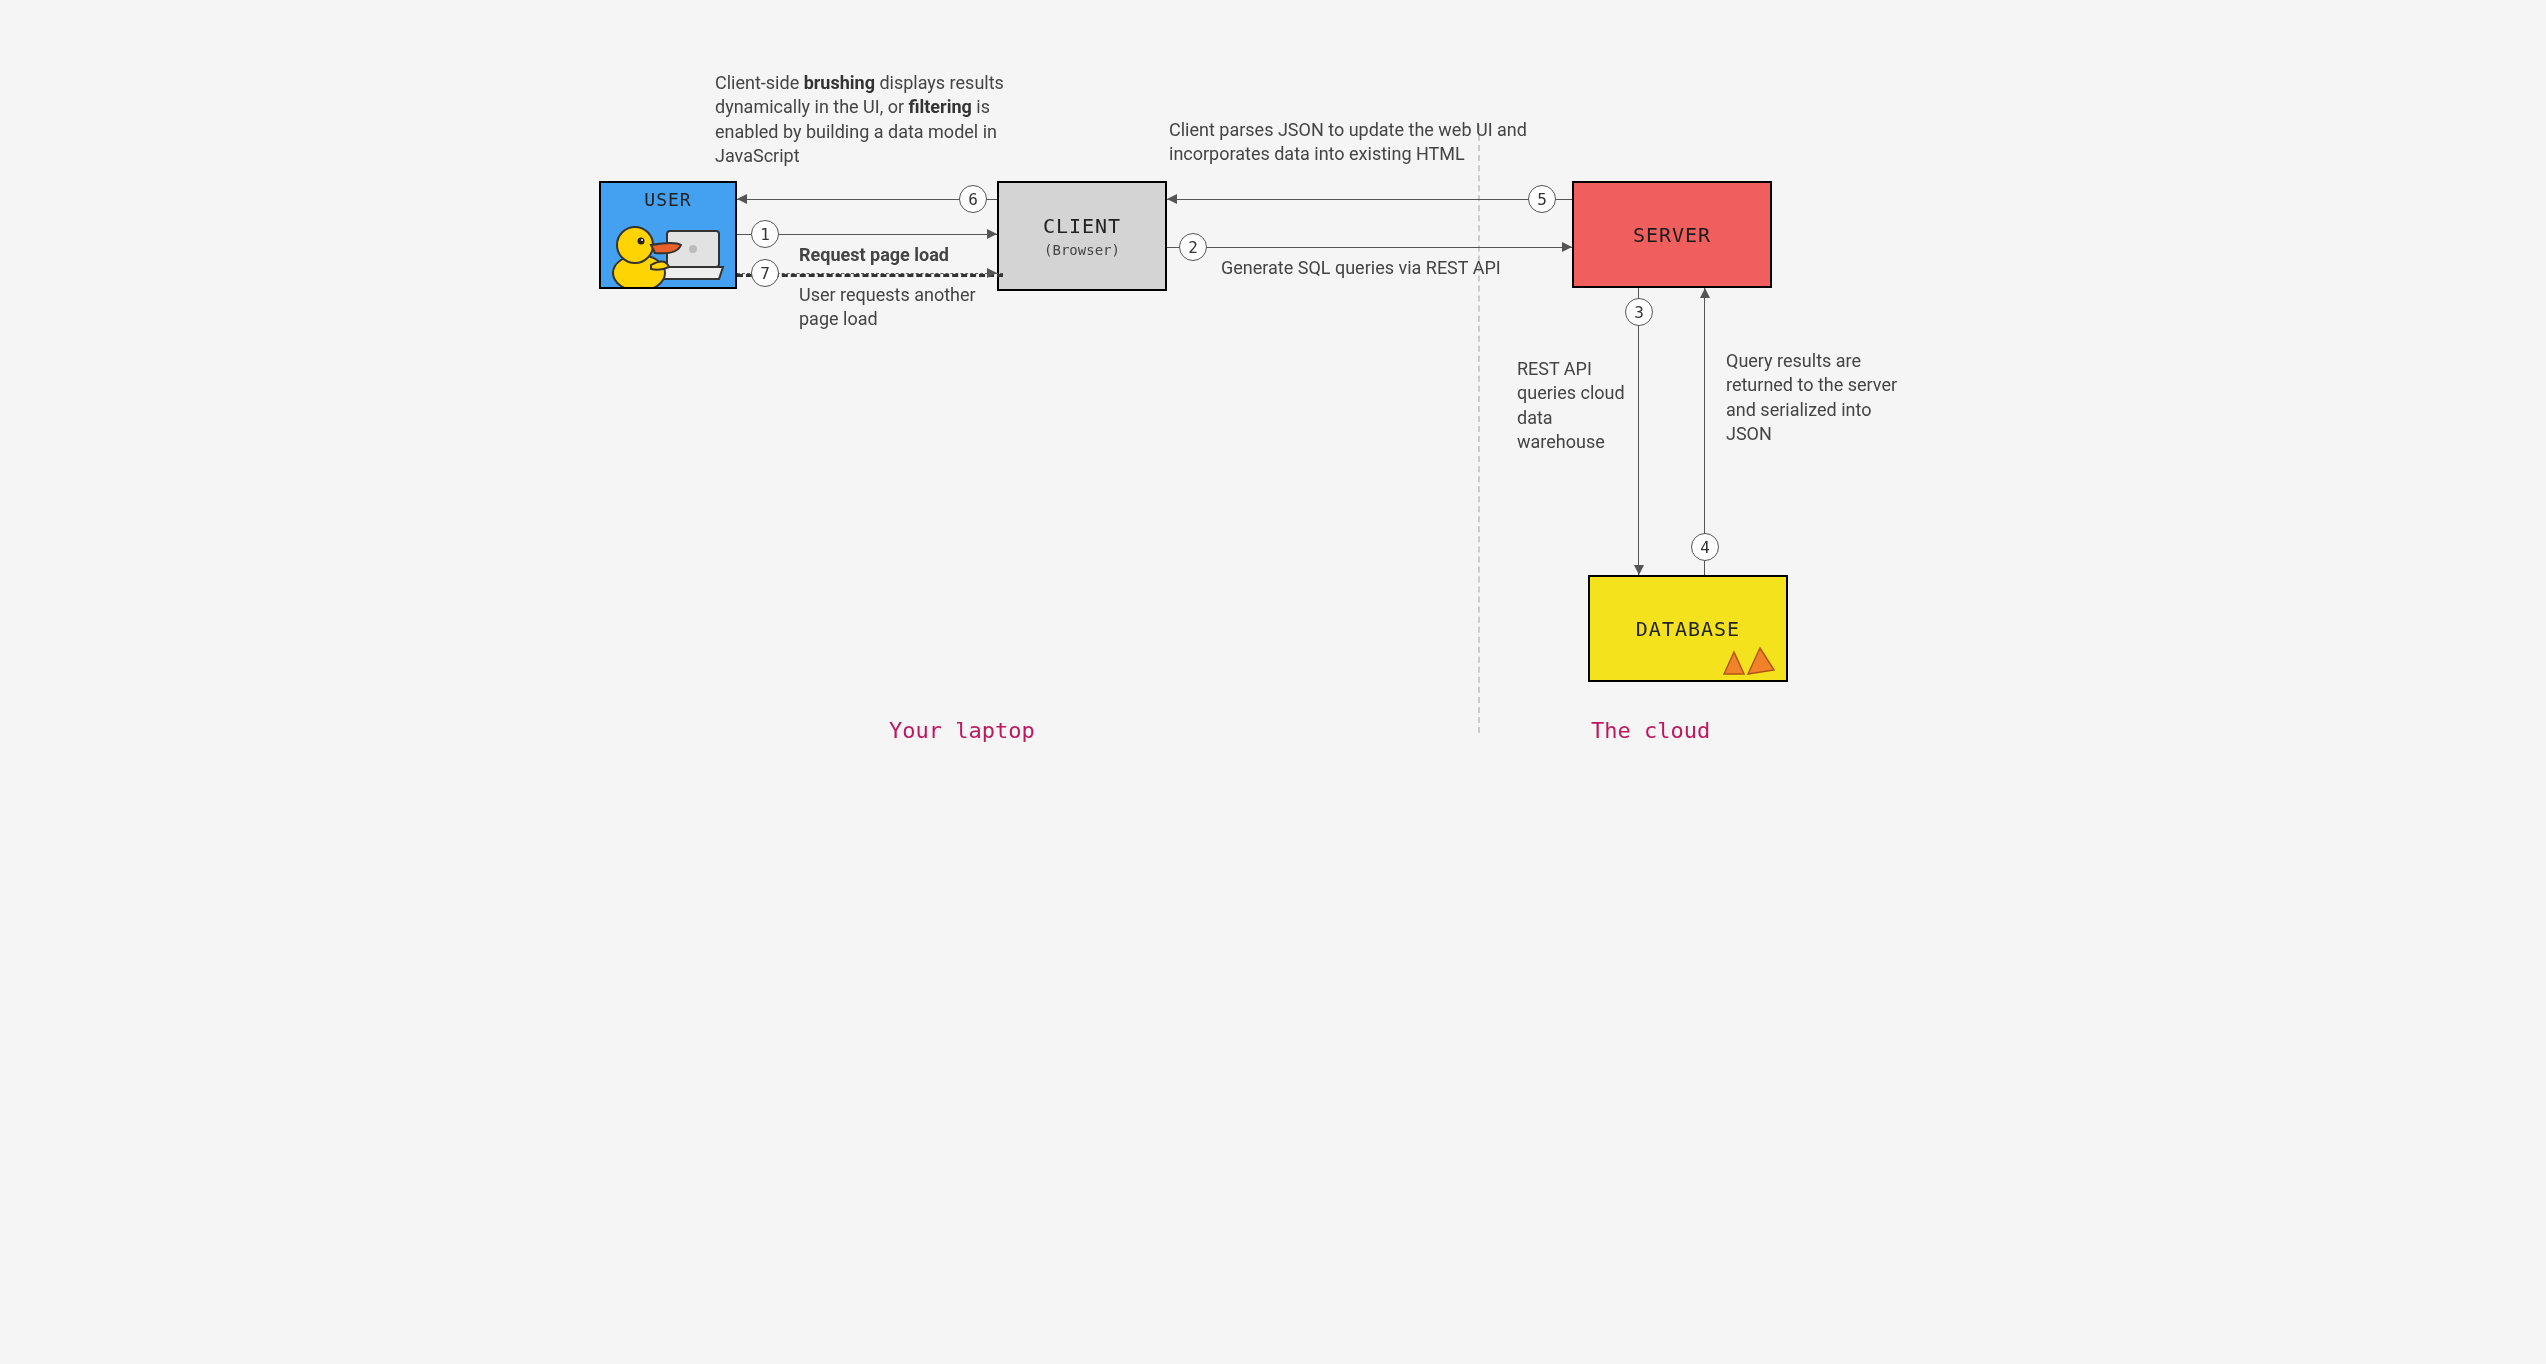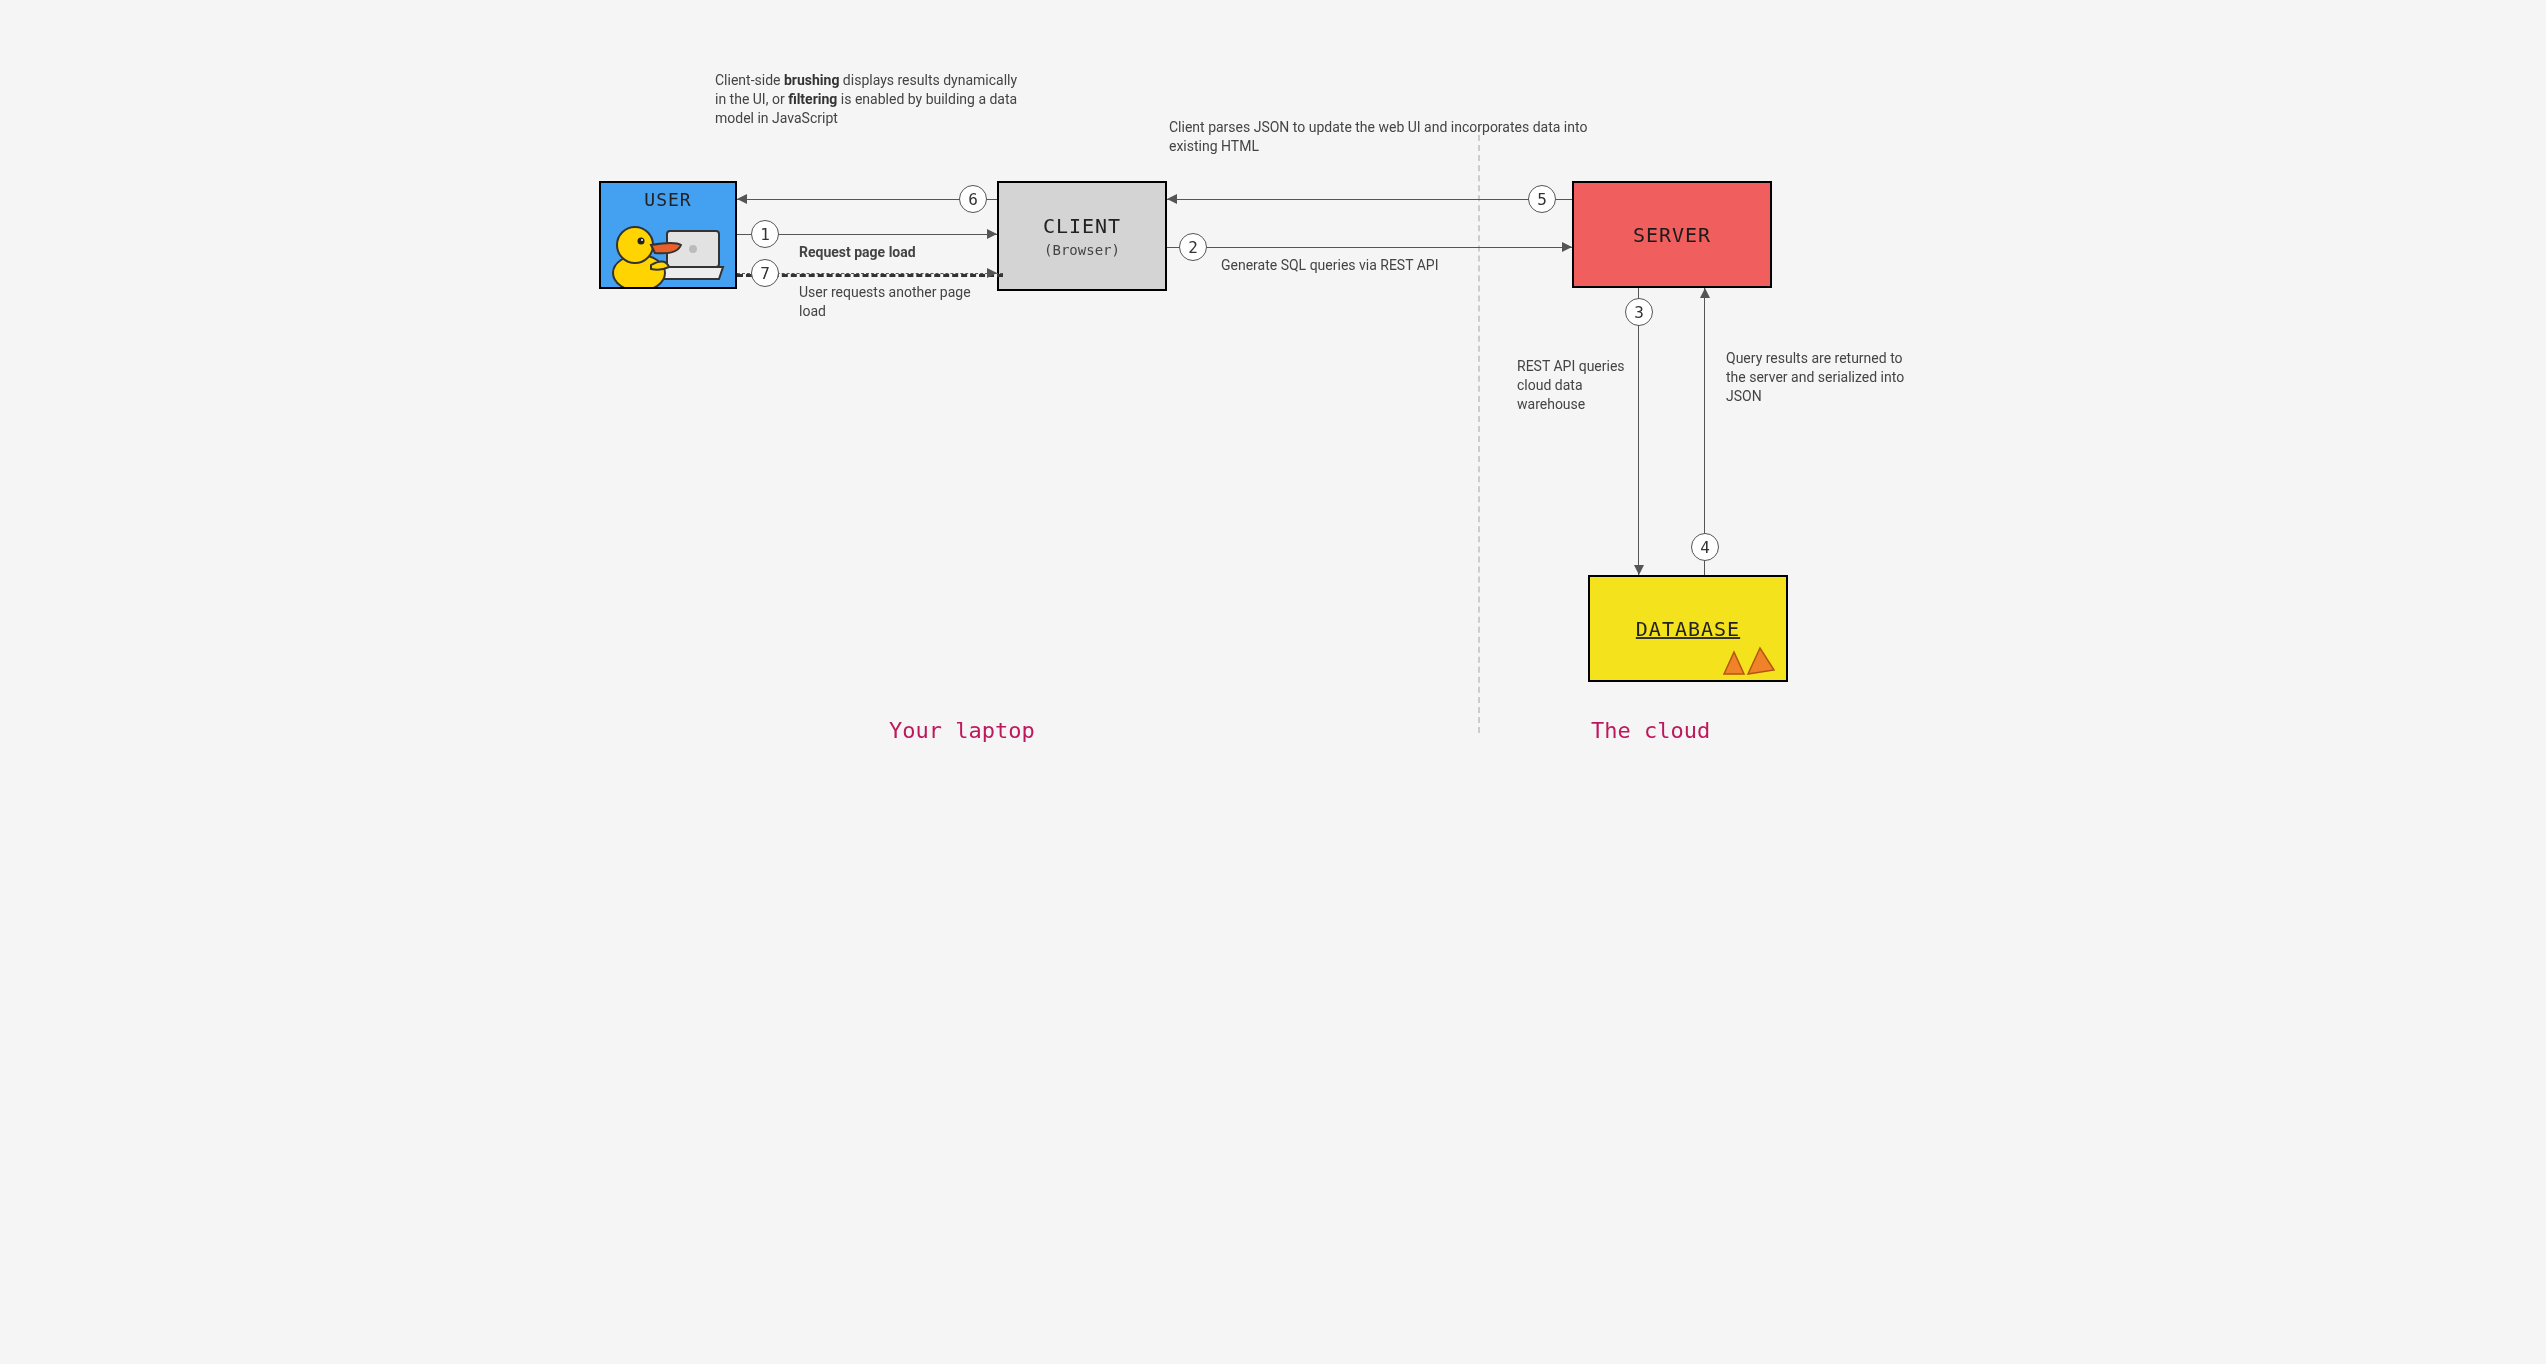--- a/index.html
+++ b/index.html
@@ -81,21 +81,20 @@
     font-weight: 500;
     letter-spacing: 1px;
     color: #1b1b1b;
   }
   .database-box {
     left: 1065px;
     top: 575px;
     width: 200px;
     height: 107px;
     background: #f4e21c;
-    text-decoration: underline;
   }
   .database-box .title {
     font-size: 20px;
     font-weight: 500;
     letter-spacing: 1px;
     color: #222;
   }
   .db-feet {
     position: absolute;
     right: 8px;
@@ -146,21 +145,21 @@
     font-family: ui-monospace, SFMono-Regular, Menlo, Consolas, monospace;
     font-size: 16px;
     display: flex;
     align-items: center;
     justify-content: center;
     color: #333;
     box-sizing: border-box;
   }
   .caption {
     position: absolute;
-    font-size: 14px;
+    font-size: 18px;
     line-height: 1.35;
     color: #444;
   }
   .caption strong { color: #333; font-weight: 700; }
   .mono-caption {
     position: absolute;
     font-family: ui-monospace, SFMono-Regular, Menlo, Consolas, monospace;
     font-size: 22px;
     color: #be185d;
   }

